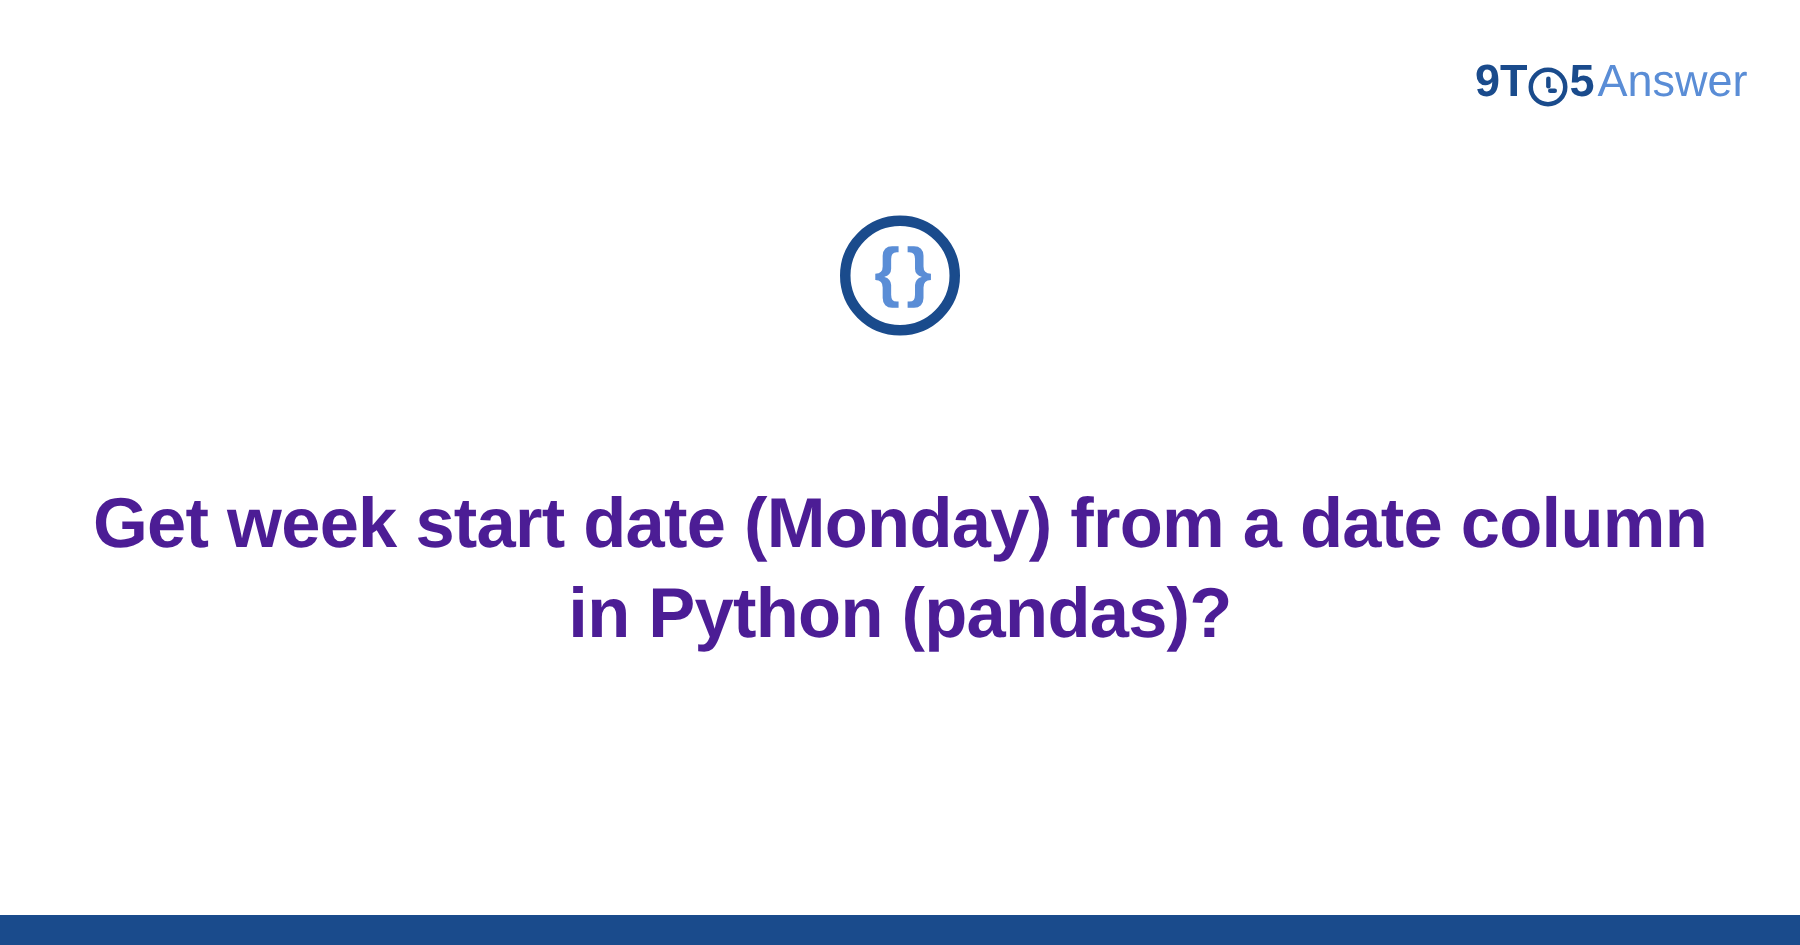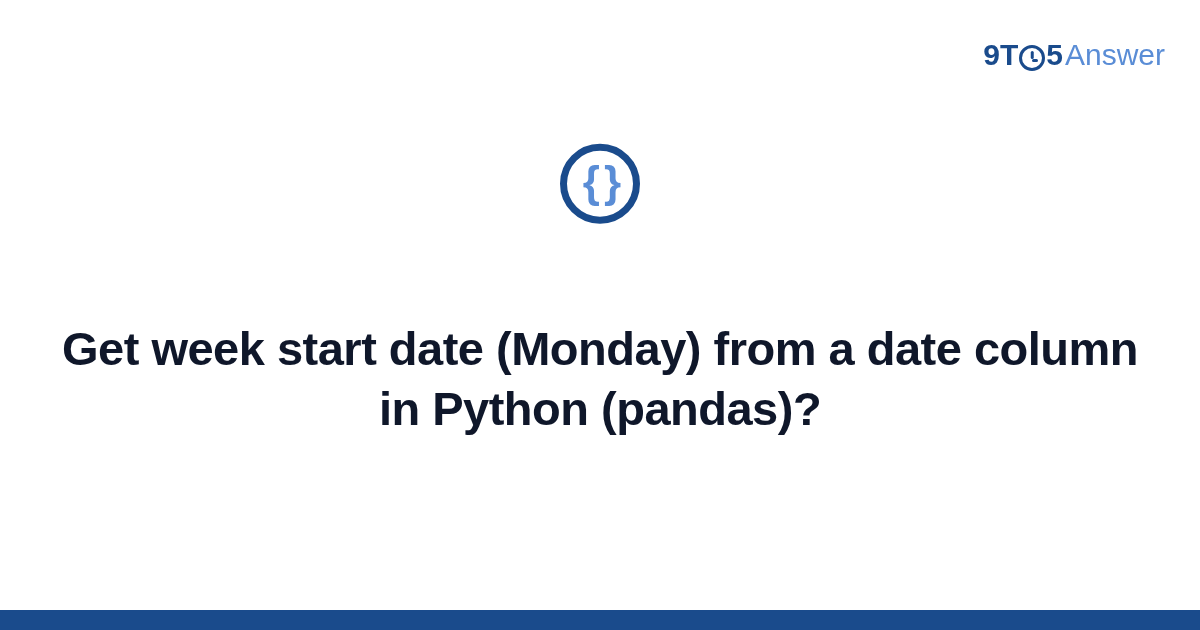--- a/index.html
+++ b/index.html
@@ -98,21 +98,21 @@
       font-weight: 800;
       color: #5a8dd6;
       letter-spacing: -4px;
       line-height: 1;
       position: relative;
       top: -2px;
     }
     .title {
       font-size: 47px;
       font-weight: 700;
-      color: #0f172a;
+      color: #4c1d95;
       text-align: center;
       line-height: 1.28;
       padding: 0 50px;
       letter-spacing: -0.5px;
       margin-top: 45px;
     }
     .footer-bar {
       position: absolute;
       bottom: 0;
       left: 0;

